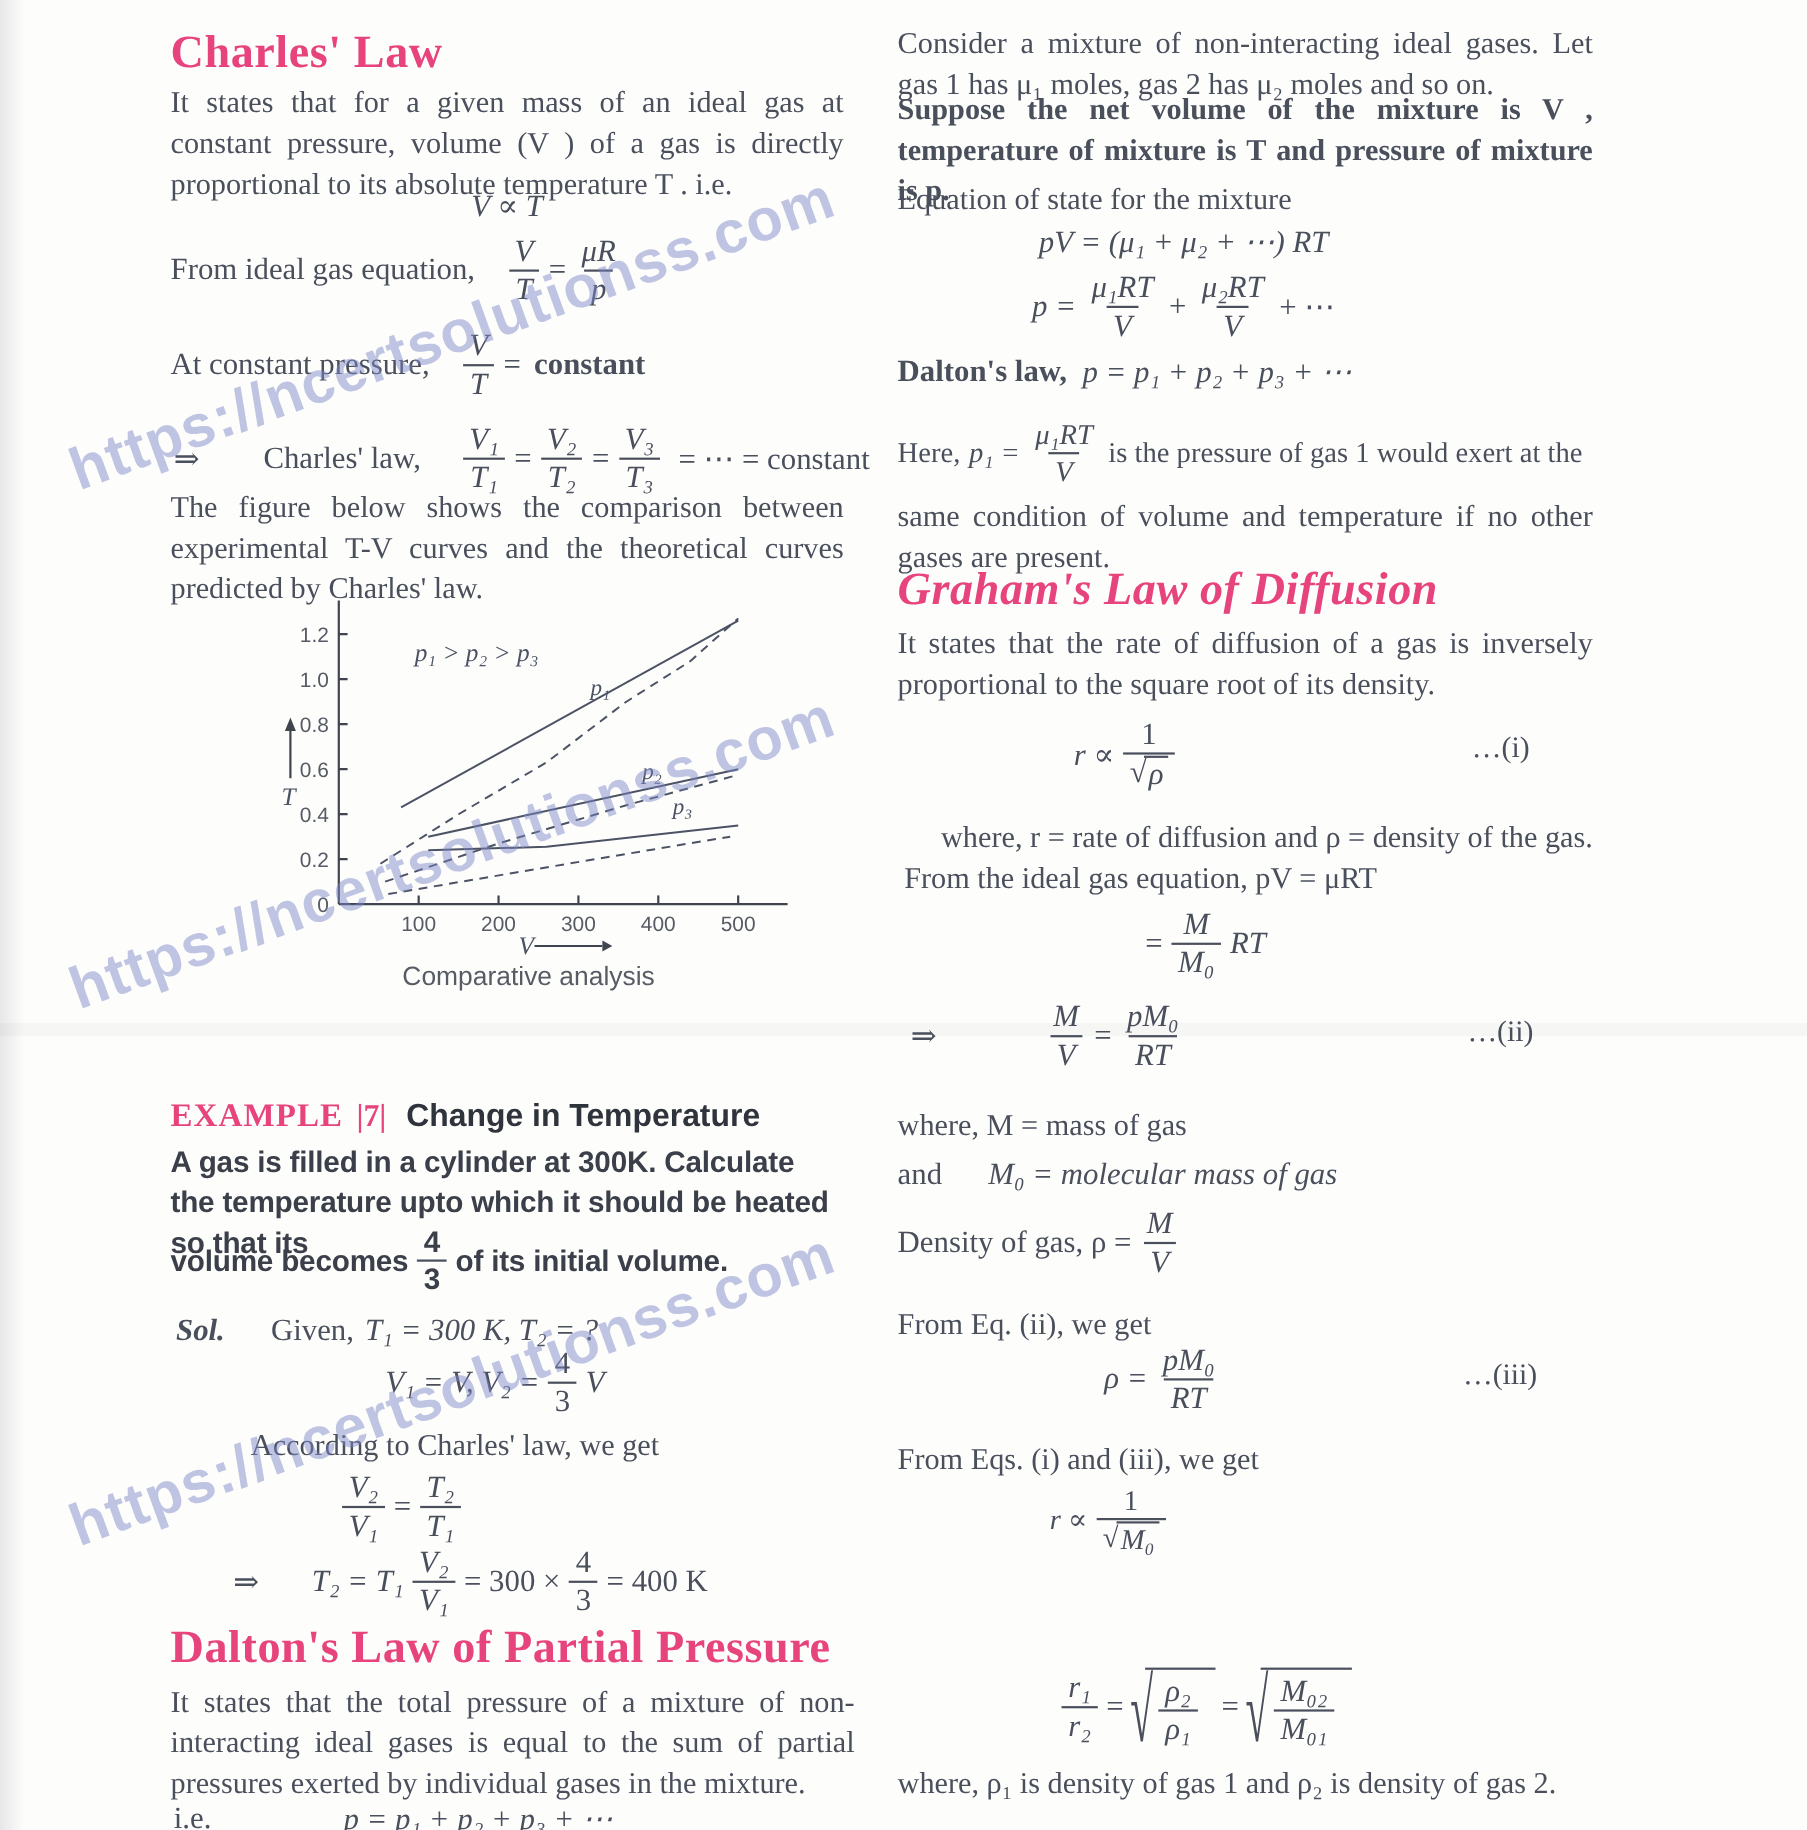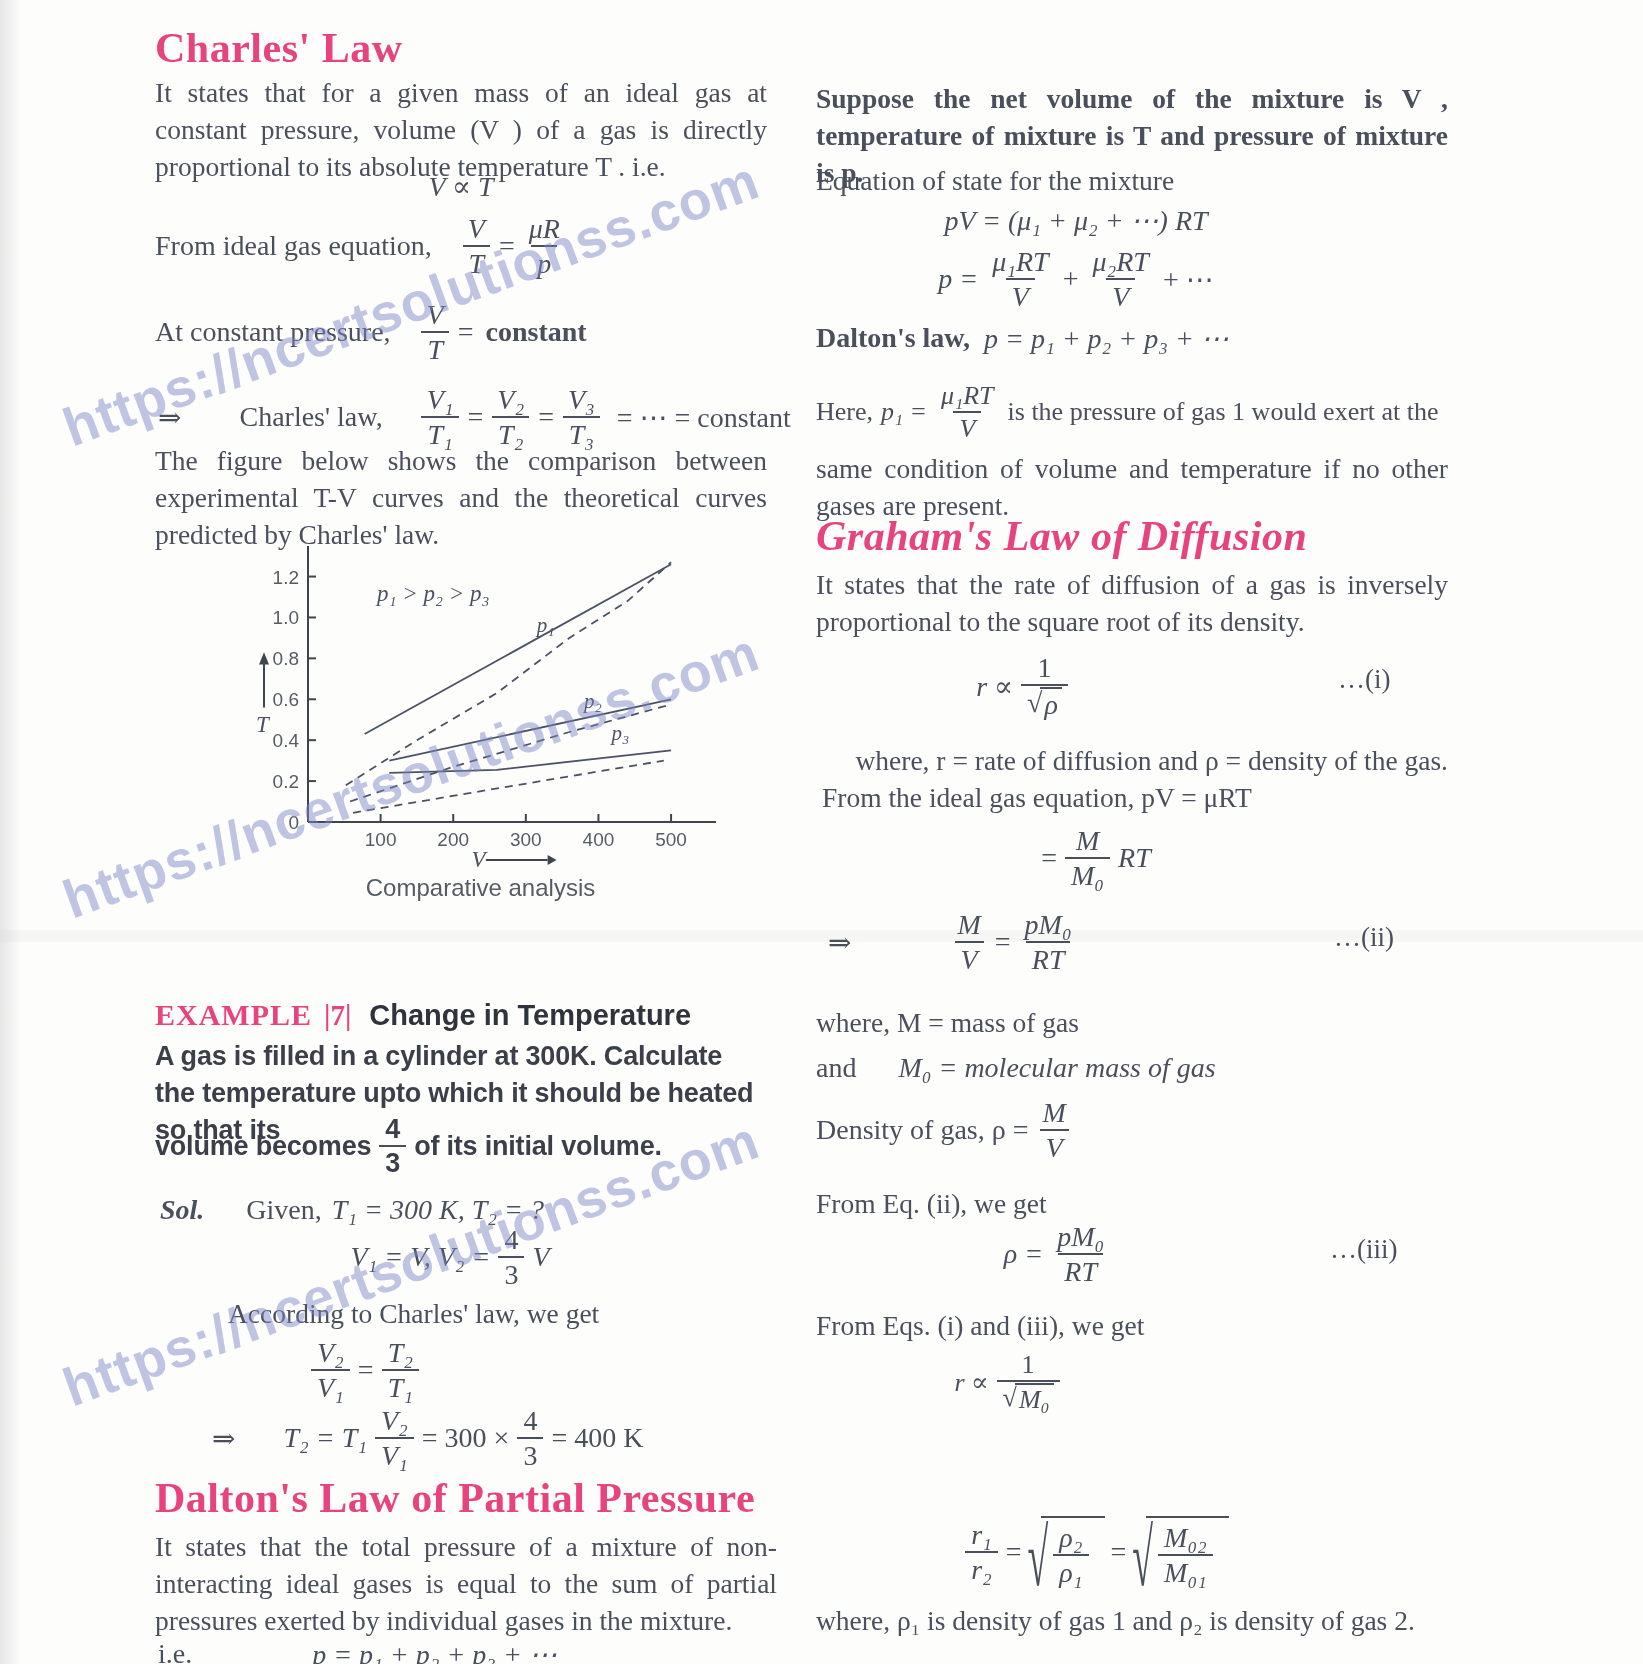--- a/index.html
+++ b/index.html
@@ -215,20 +215,21 @@
 
   <div class="h1" style="left:155px;top:1474px;">Dalton's Law of Partial Pressure</div>
 
   <div class="para" style="left:155px;top:1528px;width:622px;">It states that the total pressure of a mixture of non-interacting ideal gases is equal to the sum of partial pressures exerted by individual gases in the mixture.</div>
 
   <div class="eqrow" style="left:158px;top:1636px;height:36px;">
     <span class="up" style="margin-right:120px;">i.e.</span>
     <span>p = p₁ + p₂ + p₃ + ⋯</span>
   </div>
 
+  <div class="para" style="left:816px;top:20px;width:632px;">Consider a mixture of non-interacting ideal gases. Let gas 1 has μ₁ moles, gas 2 has μ₂ moles and so on.</div>
   <div class="para" style="left:816px;top:80px;width:632px;font-weight:bold;">Suppose the net volume of the mixture is V , temperature of mixture is T and pressure of mixture is p.</div>
   <div class="plain" style="left:816px;top:163px;">Equation of state for the mixture</div>
 
   <div class="eqrow" style="left:816px;top:200px;width:520px;justify-content:center;height:40px;">
     <span>pV = (μ₁ + μ₂ + ⋯) RT</span>
   </div>
 
   <div class="eqrow" style="left:816px;top:240px;width:520px;justify-content:center;height:78px;">
     <span>p =</span>
     <span class="frac">

